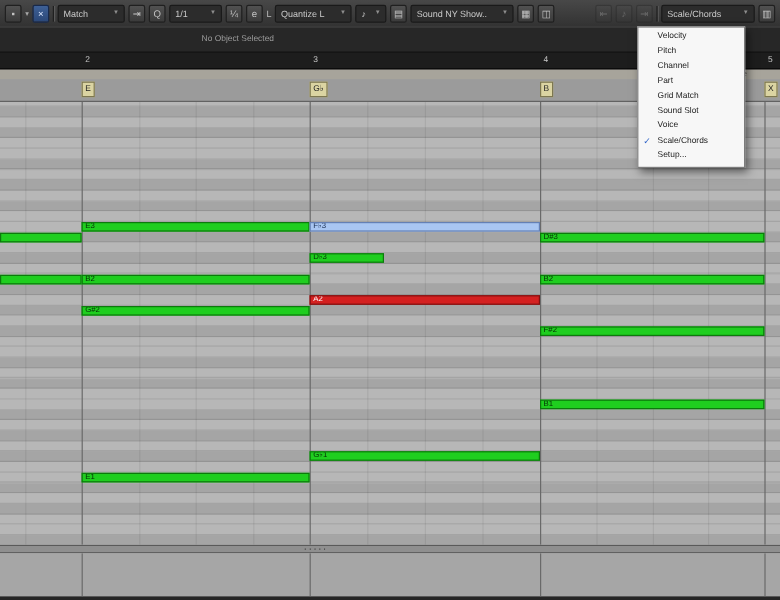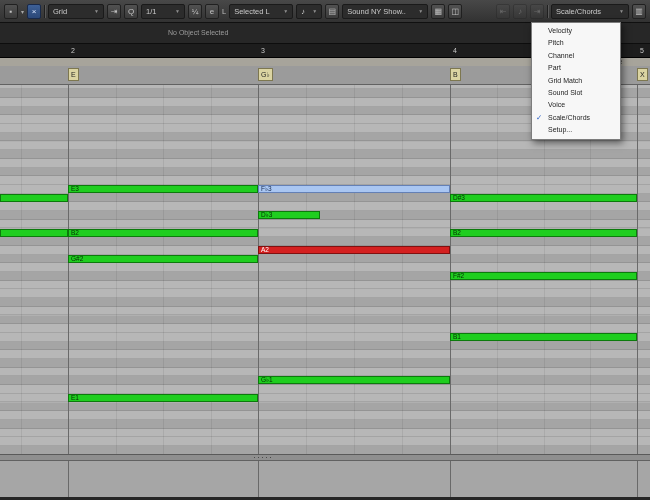--- a/index.html
+++ b/index.html
@@ -68,42 +68,42 @@
   <div class="toolbar">
     <div class="tb-btn">
       <span>▪</span>
     </div>
     <span class="tb-caret">▾</span>
     <div class="tb-btn active">
       <span>×</span>
     </div>
     <div class="tb-sep"></div>
     <div class="tb-dd" style="width:56px">
-      <span>Grid</span>
+      <span>Match</span>
       <span class="caret">▼</span>
     </div>
     <div class="tb-btn">
       <span>⇥</span>
     </div>
     <div class="tb-btn">
       <span>Q</span>
     </div>
     <div class="tb-dd" style="width:44px">
       <span>1/1</span>
       <span class="caret">▼</span>
     </div>
     <div class="tb-btn">
       <span>¼</span>
     </div>
     <div class="tb-btn">
       <span>e</span>
     </div>
     <span class="tb-lbl">L</span>
     <div class="tb-dd" style="width:64px">
-      <span>Selected L</span>
+      <span>Quantize L</span>
       <span class="caret">▼</span>
     </div>
     <div class="tb-dd" style="width:26px">
       <span>♪</span>
       <span class="caret">▼</span>
     </div>
     <div class="tb-btn">
       <span>▤</span>
     </div>
     <div class="tb-dd" style="width:86px">

